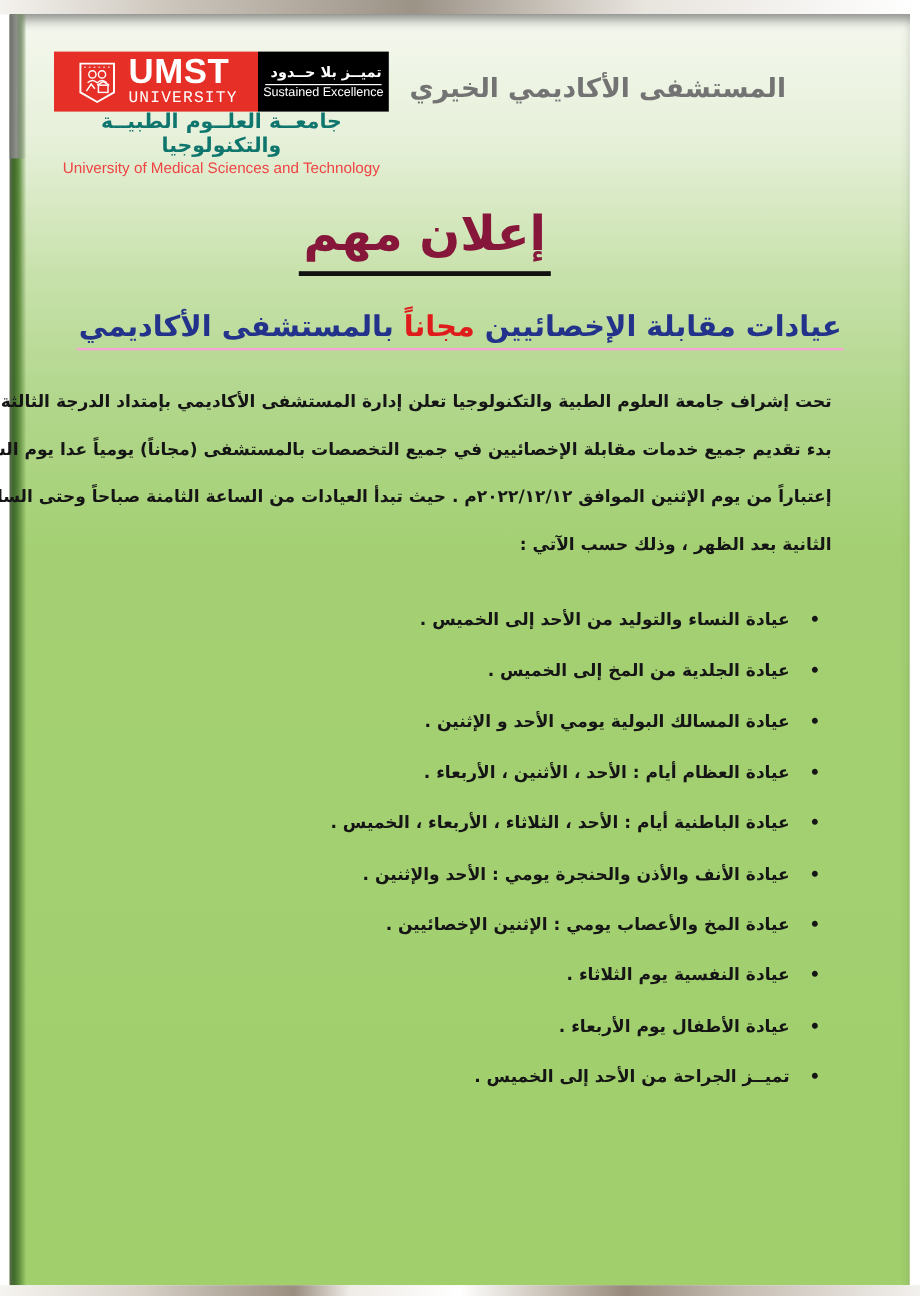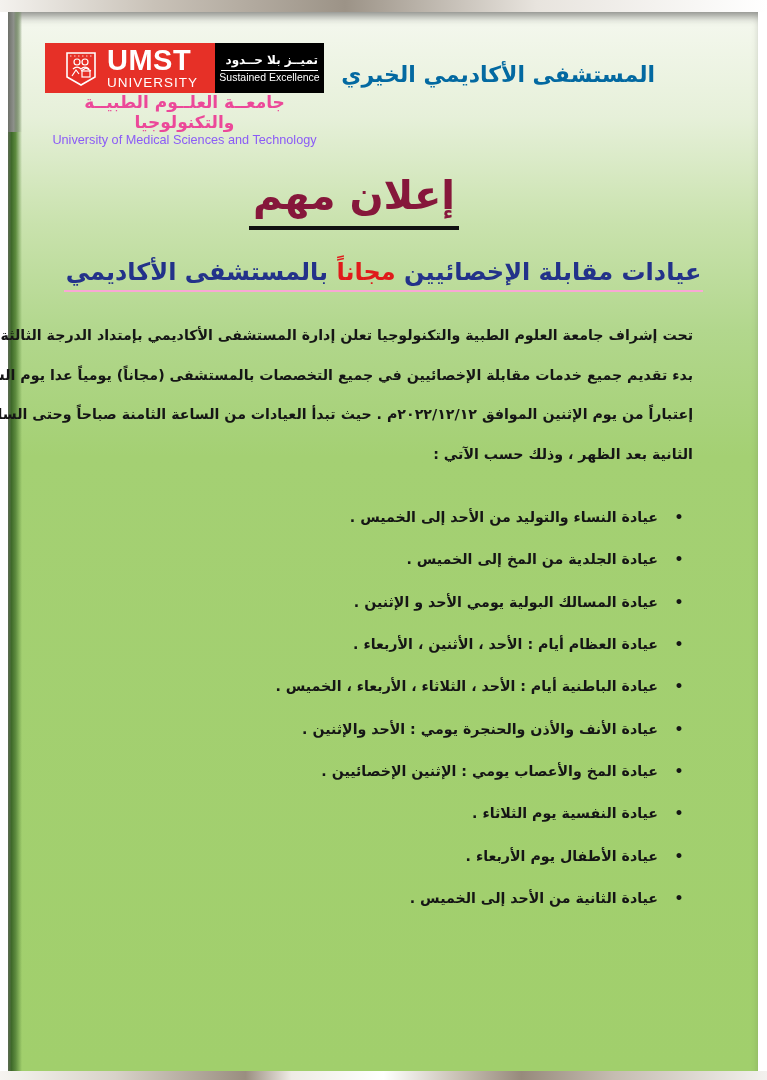--- a/index.html
+++ b/index.html
@@ -31,37 +31,37 @@
   
   .logo { position: absolute; left: 45px; top: 43px; width: 279px; }
   .logo-row { display: flex; height: 44px; }
   .logo-red {
     width: 170px; height: 50px; background: #e63027; display: flex; align-items: center;
     padding-left: 20px; gap: 10px;
   }
   .logo-crest { width: 32px; height: 38px; }
   .logo-umst { color: #fff; display: flex; flex-direction: column; line-height: 1; }
   .logo-umst .big { font-family: "Liberation Sans", sans-serif; font-weight: bold; font-size: 29px; letter-spacing: 0.5px; }
-  .logo-umst .small { font-family: Liberation Sans, sans-serif; font-size: 13.5px; letter-spacing: 1px; margin-top: 1px; }
+  .logo-umst .small { font-family: Liberation Mono, monospace; font-size: 13.5px; letter-spacing: 1px; margin-top: 1px; }
   .logo-gray {
     width: 109px; height: 50px; background: #000000; color: #fff; display: flex; flex-direction: column;
     justify-content: center; align-items: center; padding: 0 6px;
   }
   .logo-gray .ar { font-size: 12px; font-weight: bold; direction: rtl; width: 100%; text-align: right; padding-bottom: 3px; border-bottom: 1px solid #ffffff; }
   .logo-gray .en { font-family: "Liberation Sans", sans-serif; font-size: 10.5px; margin-top: 0; white-space: nowrap; }
   .logo-ar-name {
-    direction: rtl; text-align: center; color: #ec4899; font-weight: bold; font-size: 17px; margin-top: 5px; letter-spacing: 0.3px;
+    direction: rtl; text-align: center; color: #0f766e; font-weight: bold; font-size: 17px; margin-top: 5px; letter-spacing: 0.3px;
   }
   .logo-en-name {
-    font-family: "Liberation Sans", sans-serif; color: #8b5cf6; font-size: 12.7px; text-align: center; margin-top: 1px; white-space: nowrap;
+    font-family: "Liberation Sans", sans-serif; color: #ef4444; font-size: 12.7px; text-align: center; margin-top: 1px; white-space: nowrap;
   }
 
   
   .hospital {
-    position: absolute; right: 112px; top: 56px; direction: rtl; text-align: right; color: #0369a1;
+    position: absolute; right: 112px; top: 56px; direction: rtl; text-align: right; color: #737373;
     font-weight: bold; font-size: 22px; line-height: 38px; width: 290px;
   }
   .hospital div { white-space: nowrap; }
 
   
   .announce {
     position: absolute; left: 0; width: 708px; top: 170px; text-align: center; direction: rtl;
   }
   .announce span {
     display: inline-block; color: #86173b; font-weight: bold; font-size: 40px; line-height: 50px;
@@ -181,15 +181,15 @@
   <li>
       <span class="bullet">•</span>
       <span>عيادة النفسية يوم الثلاثاء .</span>
     </li>
   <li>
       <span class="bullet">•</span>
       <span>عيادة الأطفال يوم الأربعاء .</span>
     </li>
   <li>
       <span class="bullet">•</span>
-      <span>عيادة الثانية من الأحد إلى الخميس .</span>
+      <span>تميــز الجراحة من الأحد إلى الخميس .</span>
     </li>
 </ul>
 
 </body></html>

